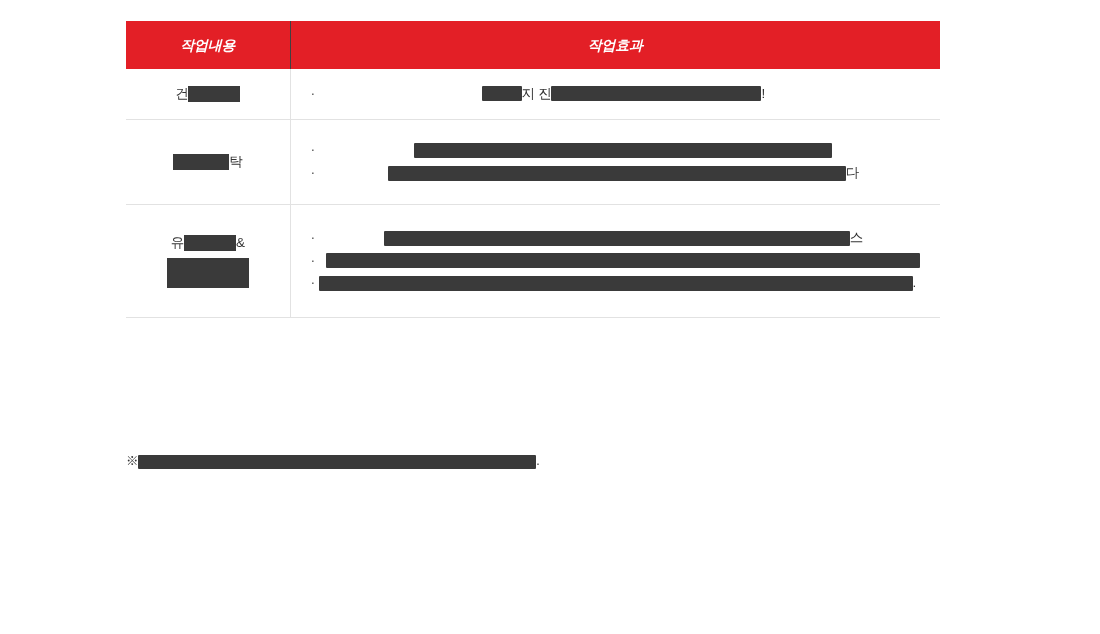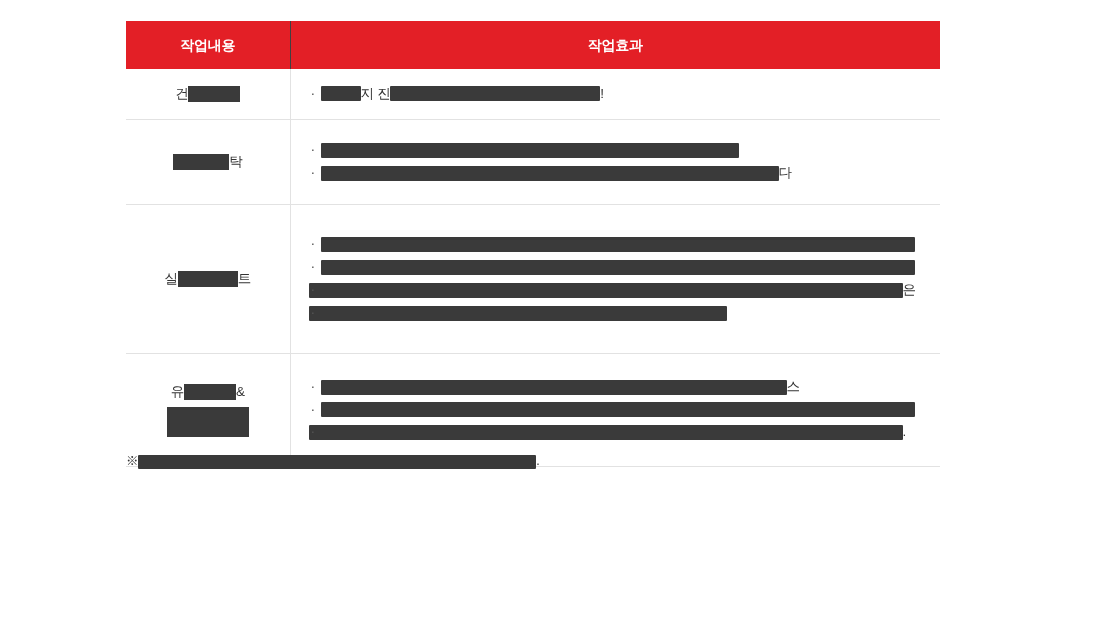--- a/index.html
+++ b/index.html
@@ -35,20 +35,21 @@
     background: #e31f26;
     color: #ffffff;
     font-size: 14px;
     font-weight: bold;
     height: 48px;
     line-height: 48px;
     padding: 0;
     text-align: center;
     letter-spacing: -0.3px;
     border: none;
+    font-style: italic;
   }
   thead th.sep {
     border-left: 1px solid #404040;
   }
 
   tbody td {
     border-bottom: 1px solid #e2e2e2;
     padding: 0;
     vertical-align: middle;
     font-size: 13.5px;
@@ -60,20 +61,21 @@
     color: #222222;
     font-size: 13.5px;
     position: relative;
   }
   tbody td.body-cell {
     border-left: 1px solid #e2e2e2;
     padding: 10px 14px 10px 18px;
     letter-spacing: -0.3px;
     line-height: 1.55;
     position: relative;
+    text-align: center;
   }
 
   .bullets {
     margin: 0;
     padding: 0;
     list-style: none;
   }
   .bullets li {
     position: relative;
     padding-left: 12px;
@@ -160,33 +162,20 @@
             <span class="label-redact" style="width:56px;"></span><span class="vis-text">탁</span>
           </td>
           <td class="body-cell">
             <ul class="bullets">
               <li><span class="redact" style="width:418px;"></span></li>
               <li><span class="redact" style="width:458px;"></span><span class="vis-text">다</span></li>
             </ul>
           </td>
         </tr>
 
-        <tr class="row3">
-          <td class="head-cell">
-            <span class="vis-text">실</span><span class="label-redact" style="width:60px;"></span><span class="vis-text">트</span>
-          </td>
-          <td class="body-cell">
-            <ul class="bullets">
-              <li><span class="redact" style="width:594px;"></span></li>
-              <li><span class="redact" style="width:594px;"></span></li>
-              <li style="list-style:none;padding-left:0;"><span class="redact" style="width:594px;"></span><span class="vis-text">은</span></li>
-              <li style="list-style:none;padding-left:0;"><span class="redact" style="width:418px;"></span></li>
-            </ul>
-          </td>
-        </tr>
 
         <tr class="row4">
           <td class="head-cell">
             <span class="vis-text">유</span><span class="label-redact" style="width:52px;"></span><span class="vis-text">&amp;</span><br><span class="label-redact" style="width:82px;height:30px;margin-top:6px;"></span>
           </td>
           <td class="body-cell">
             <ul class="bullets">
               <li><span class="redact" style="width:466px;"></span><span class="vis-text">스</span></li>
               <li><span class="redact" style="width:594px;"></span></li>
               <li style="list-style:none;padding-left:0;"><span class="redact" style="width:594px;"></span><span class="vis-text">.</span></li>

